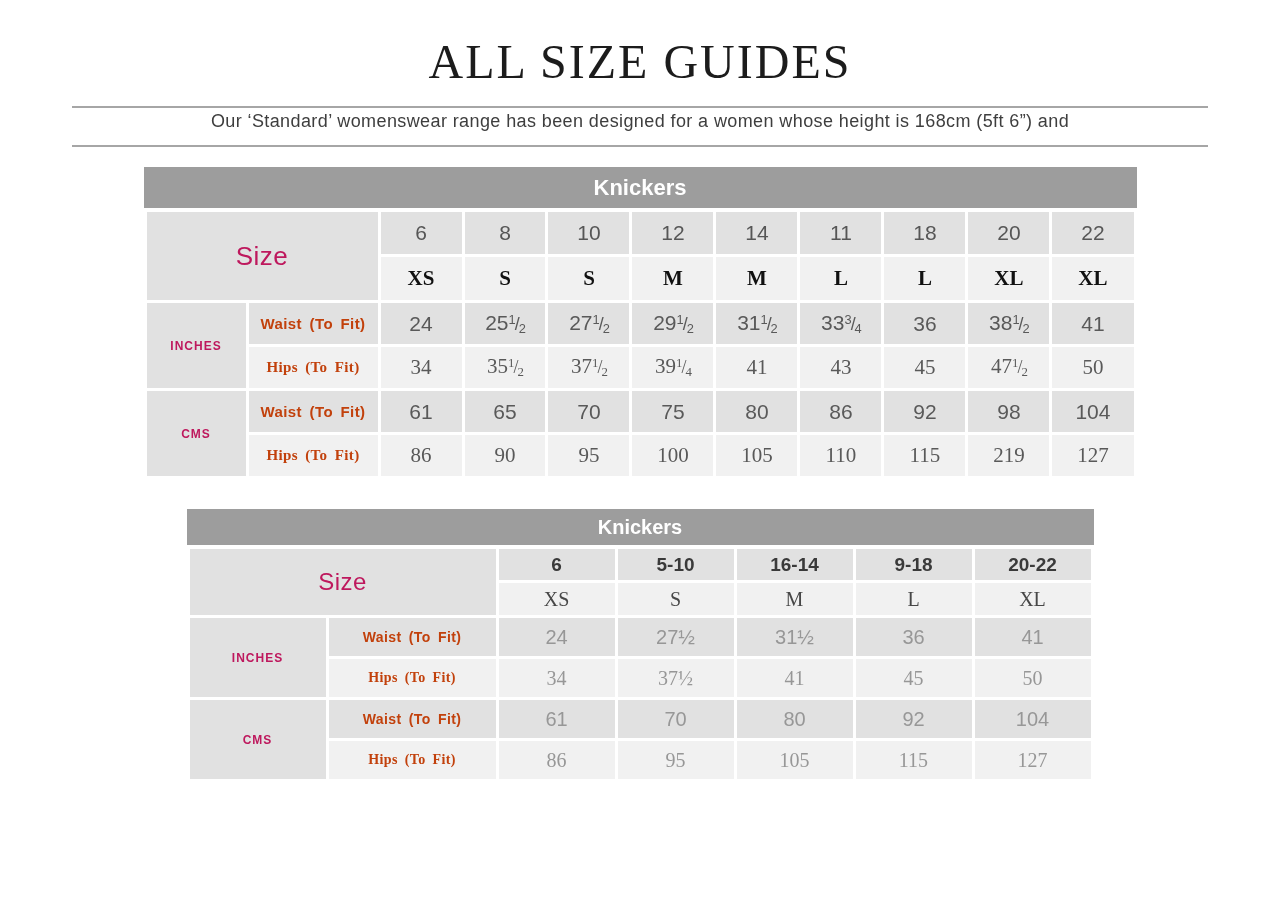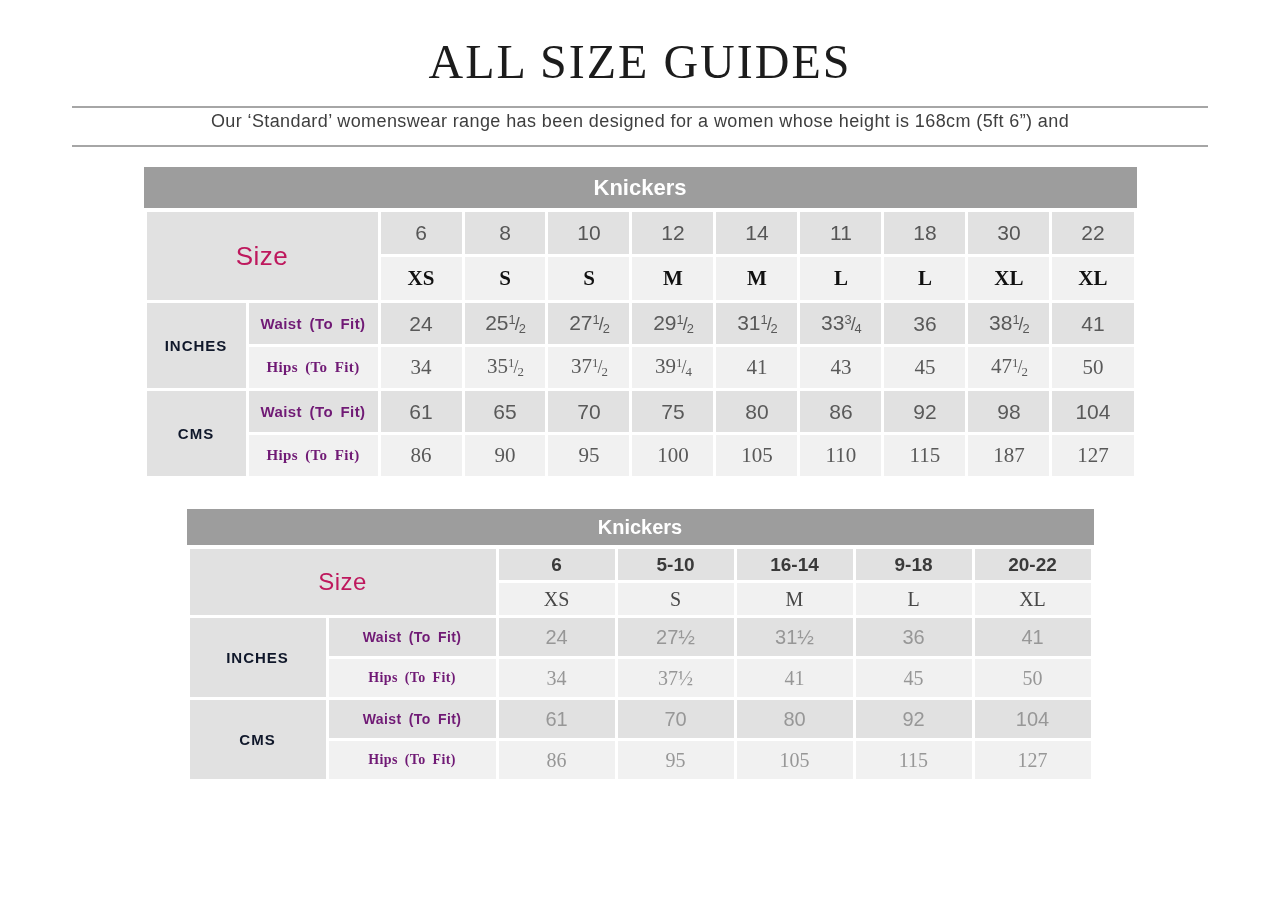--- a/index.html
+++ b/index.html
@@ -80,31 +80,31 @@
 
   .num-cell { color: #565656; font-weight: 400; }
   .t1 .num-cell { font-size: 21px; height: 45px; }
   .t2 .num-cell { font-size: 19px; height: 34px; font-weight: 700; color: #3a3a3a; }
 
   .let-cell { }
   .t1 .let-cell { font-size: 21px; height: 46px; font-weight: 700; color: #111111; }
   .t2 .let-cell { font-size: 20px; height: 35px; font-weight: 400; color: #474747; }
 
   .unit-cell {
-    font-size: 15px;
+    font-size: 12px;
     font-weight: 700;
     letter-spacing: 1px;
-    color: #0f172a;
+    color: #be185d;
   }
   .label-cell {
     font-size: 15px;
     font-weight: 700;
     letter-spacing: 0.4px;
     word-spacing: 3px;
-    color: #701a75;
+    color: #c2410c;
   }
   .t2 .label-cell { font-size: 14px; }
 
   .val-cell { }
   .t1 .val-cell { font-size: 21px; color: #595959; height: 44px; }
   .t2 .val-cell { font-size: 20px; color: #979797; height: 41px; }
 
   .fr { font-size: 0.85em; letter-spacing: -1px; margin-top: 40px; }
   .fr sup { font-size: 0.72em; vertical-align: 0.45em; }
   .fr sub { font-size: 0.72em; vertical-align: -0.25em; }
@@ -143,21 +143,21 @@
         <tbody>
           <tr>
             <td class="size-cell bg-dark" rowspan="2" colspan="2">Size</td>
             <td class="num-cell bg-dark">6</td>
             <td class="num-cell bg-dark">8</td>
             <td class="num-cell bg-dark">10</td>
             <td class="num-cell bg-dark">12</td>
             <td class="num-cell bg-dark">14</td>
             <td class="num-cell bg-dark">11</td>
             <td class="num-cell bg-dark">18</td>
-            <td class="num-cell bg-dark">30</td>
+            <td class="num-cell bg-dark">20</td>
             <td class="num-cell bg-dark">22</td>
           </tr>
           <tr>
             <td class="let-cell bg-light">XS</td>
             <td class="let-cell bg-light">S</td>
             <td class="let-cell bg-light">S</td>
             <td class="let-cell bg-light">M</td>
             <td class="let-cell bg-light">M</td>
             <td class="let-cell bg-light">L</td>
             <td class="let-cell bg-light">L</td>
@@ -204,21 +204,21 @@
           </tr>
           <tr>
             <td class="label-cell bg-light">Hips (To Fit)</td>
             <td class="val-cell bg-light">86</td>
             <td class="val-cell bg-light">90</td>
             <td class="val-cell bg-light">95</td>
             <td class="val-cell bg-light">100</td>
             <td class="val-cell bg-light">105</td>
             <td class="val-cell bg-light">110</td>
             <td class="val-cell bg-light">115</td>
-            <td class="val-cell bg-light">187</td>
+            <td class="val-cell bg-light">219</td>
             <td class="val-cell bg-light">127</td>
           </tr>
         </tbody>
       </table>
   </div>
 
   <div class="size-table t2">
     <div class="t-head">Knickers</div>
     <table class="grid">
         <colgroup>

